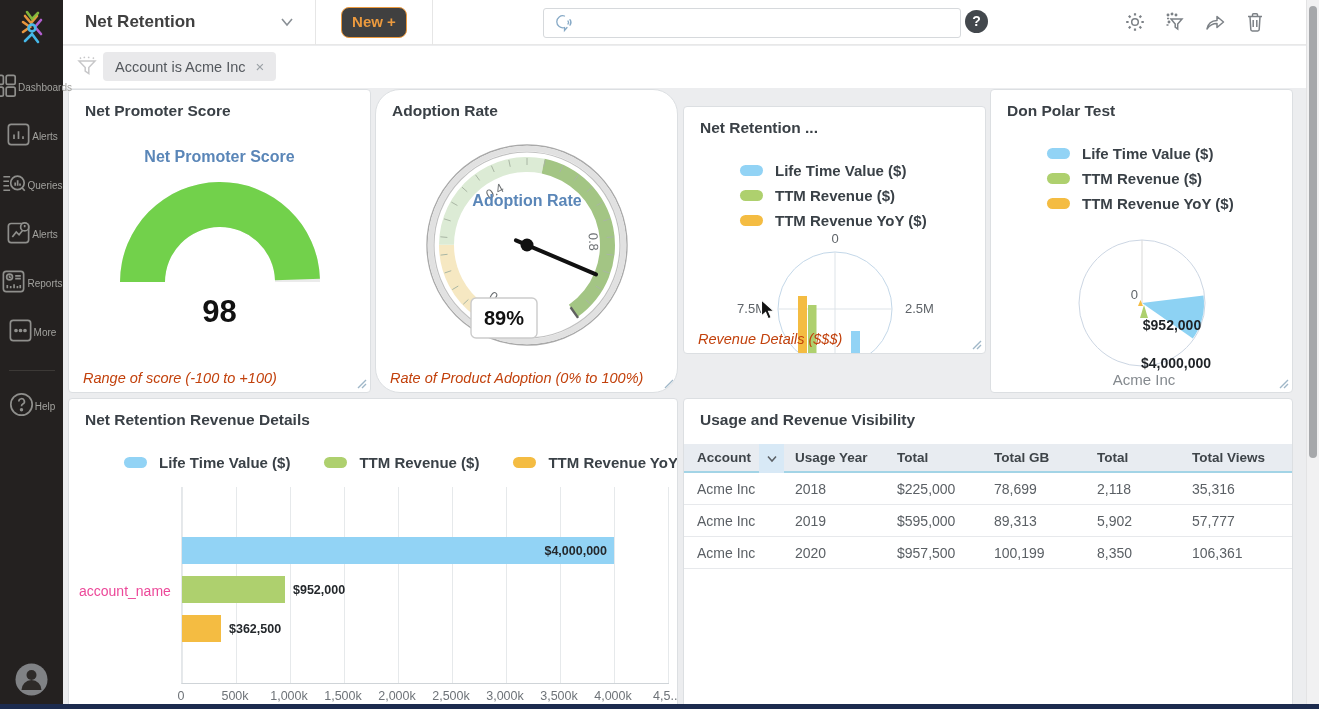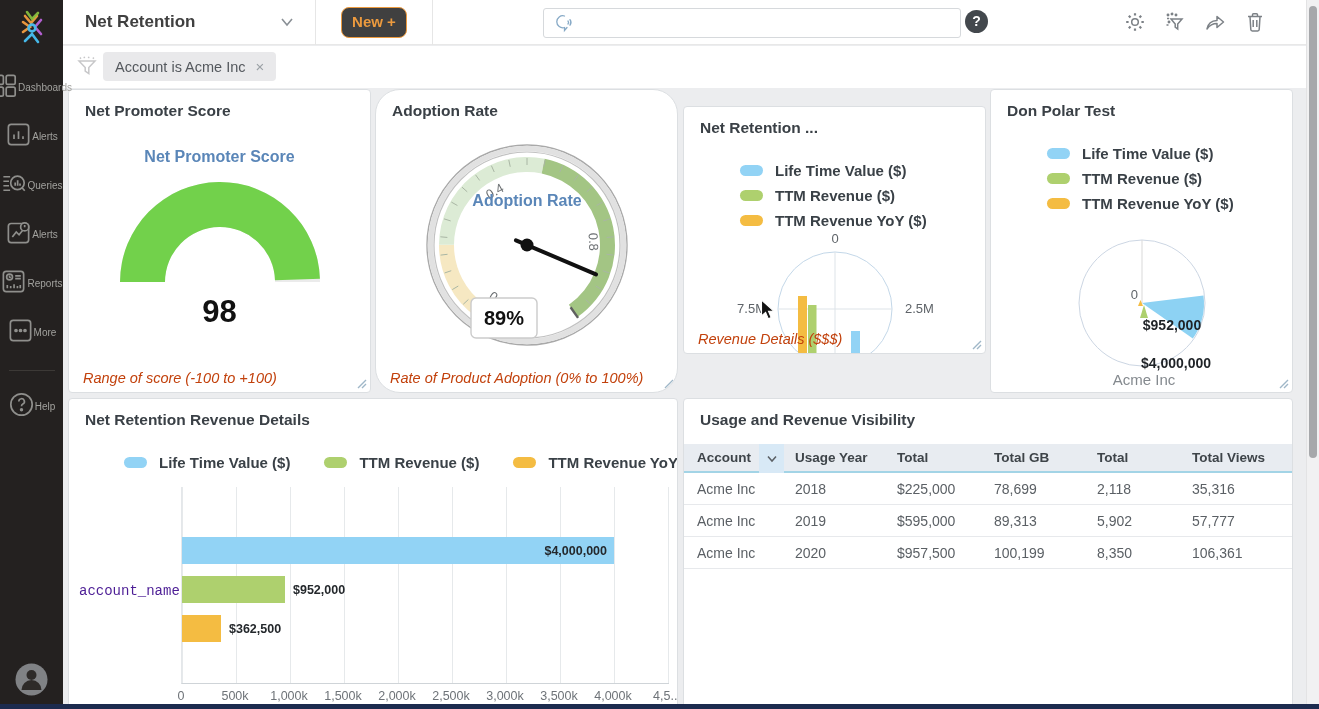--- a/index.html
+++ b/index.html
@@ -63,21 +63,21 @@
 
   
   .hchart { position:absolute; left:0; top:88px; width:610px; height:215px; }
   .plot { position:absolute; left:112px; top:0; width:488px; height:197px;
     border-bottom:1px solid #cfd4d8; border-left:1px solid #e4e7ea;
     background-image:repeating-linear-gradient(to right, #e6e9eb 0 1px, transparent 1px 54px); }
   .hbar { position:absolute; left:0; height:27px; }
   .bar-lbl { position:absolute; top:50%; transform:translateY(-50%); font-size:12.5px; font-weight:bold; color:#24282c; white-space:nowrap; }
   .lbl-in { right:7px; }
   .lbl-out { left:calc(100% + 8px); }
-  .ylab { position:absolute; left:10px; top:96px; font-size:14px; color:#4c1d95;font-family:Liberation Mono, monospace; }
+  .ylab { position:absolute; left:10px; top:96px; font-size:14px; color:#ec4899; }
   .xticks { position:absolute; left:112px; top:202px; width:500px; height:16px; }
   .xticks span { position:absolute; transform:translateX(-50%); font-size:12.5px; color:#6e7378; white-space:nowrap; }
 
   
   .tbl { position:absolute; left:0; top:45px; width:608px; }
   .tbl-head { display:grid; grid-template-columns:98px 102px 97px 103px 95px 1fr; background:#e8ecf1;
     border-bottom:2px solid #a3d4e6; height:29px; align-items:center; position:relative; }
   .tbl-head .cell { font-size:13.5px; font-weight:bold; color:#3e4449; padding-left:13px; white-space:nowrap; }
   .col-dd { position:absolute; left:75px; top:0; width:25px; height:29px; background:#d8e9f6;
     display:flex; align-items:center; justify-content:center; cursor:pointer; }

